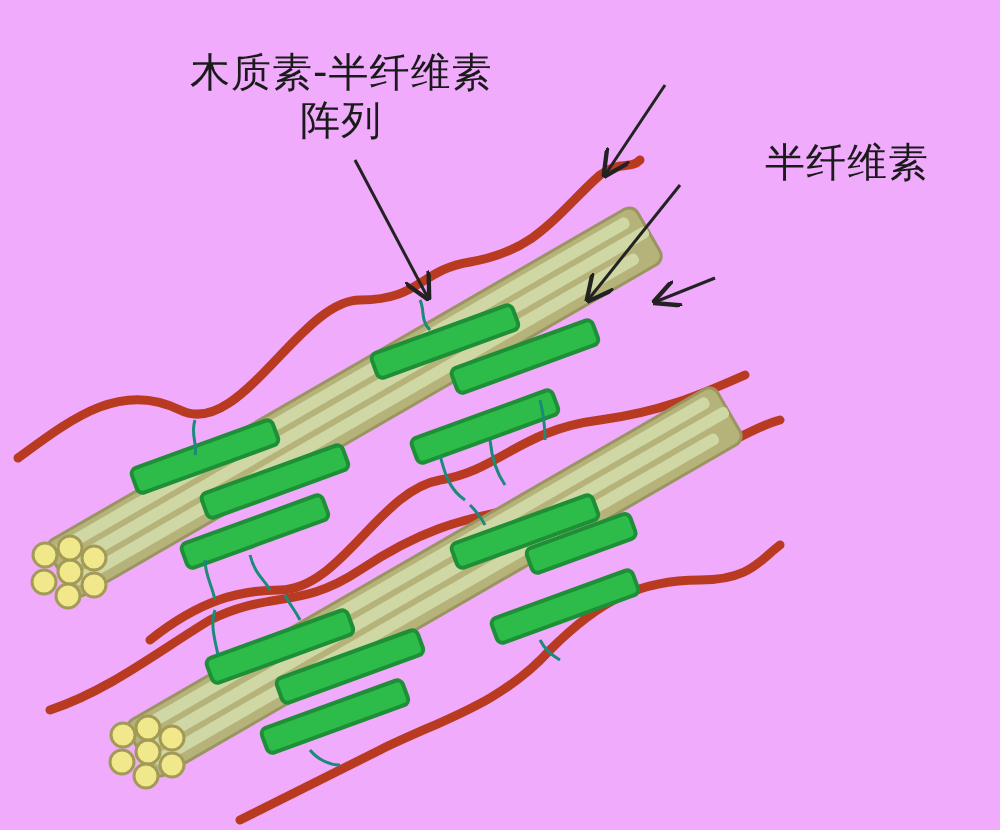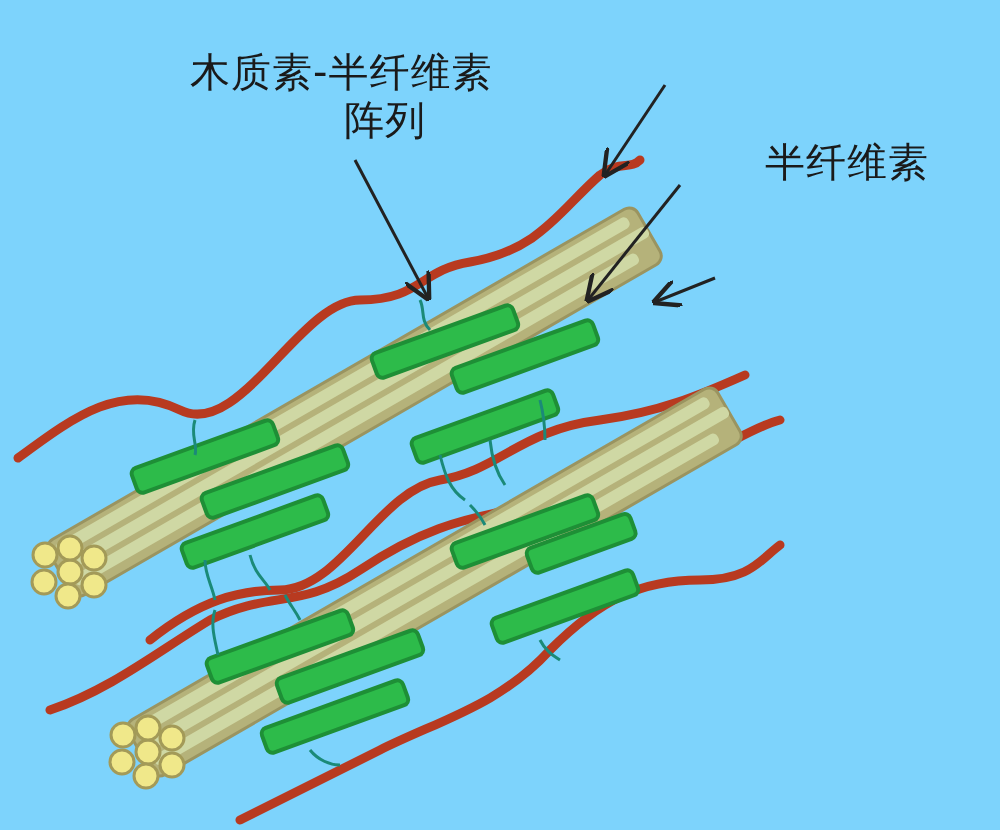--- a/index.html
+++ b/index.html
@@ -1,16 +1,16 @@
 <!DOCTYPE html>
 <html><head>
 <meta charset="utf-8">
 <style>
   html,body{margin:0;padding:0;background:#ffffff;}
-  #stage{position:relative;width:1000px;height:830px;overflow:hidden;background:#7dd3fc;}
+  #stage{position:relative;width:1000px;height:830px;overflow:hidden;background:#f0abfc;}
   svg{position:absolute;left:0;top:0;}
   .label{position:absolute;font-family:"DejaVu Sans",sans-serif;color:#1a1a1a;font-size:40px;line-height:44px;white-space:nowrap;letter-spacing:1px;}
 </style>
 </head>
 <body>
 
 <div id="stage">
   <svg width="1000" height="830" viewBox="0 0 1000 830">
     <defs>
       <marker id="ah" viewBox="0 0 10 10" refX="9" refY="5" markerWidth="9" markerHeight="9" orient="auto">
@@ -94,15 +94,15 @@
 
     <g stroke="#222" stroke-width="3" fill="none">
       <line x1="355" y1="160" x2="428" y2="298" marker-end="url(#ah)"></line>
       <line x1="665" y1="85" x2="605" y2="175" marker-end="url(#ah)"></line>
       <line x1="680" y1="185" x2="588" y2="300" marker-end="url(#ah)"></line>
       <line x1="715" y1="278" x2="655" y2="302" marker-end="url(#ah)"></line>
     </g>
   </svg>
 
   <div class="label" style="left:190px;top:50px;">木质素-半纤维素</div>
-  <div class="label" style="left:300px;top:98px;margin-left:44px;">阵列</div>
+  <div class="label" style="left:300px;top:98px;">阵列</div>
   <div class="label" style="left:765px;top:140px;">半纤维素</div>
 </div>
 
 </body></html>

